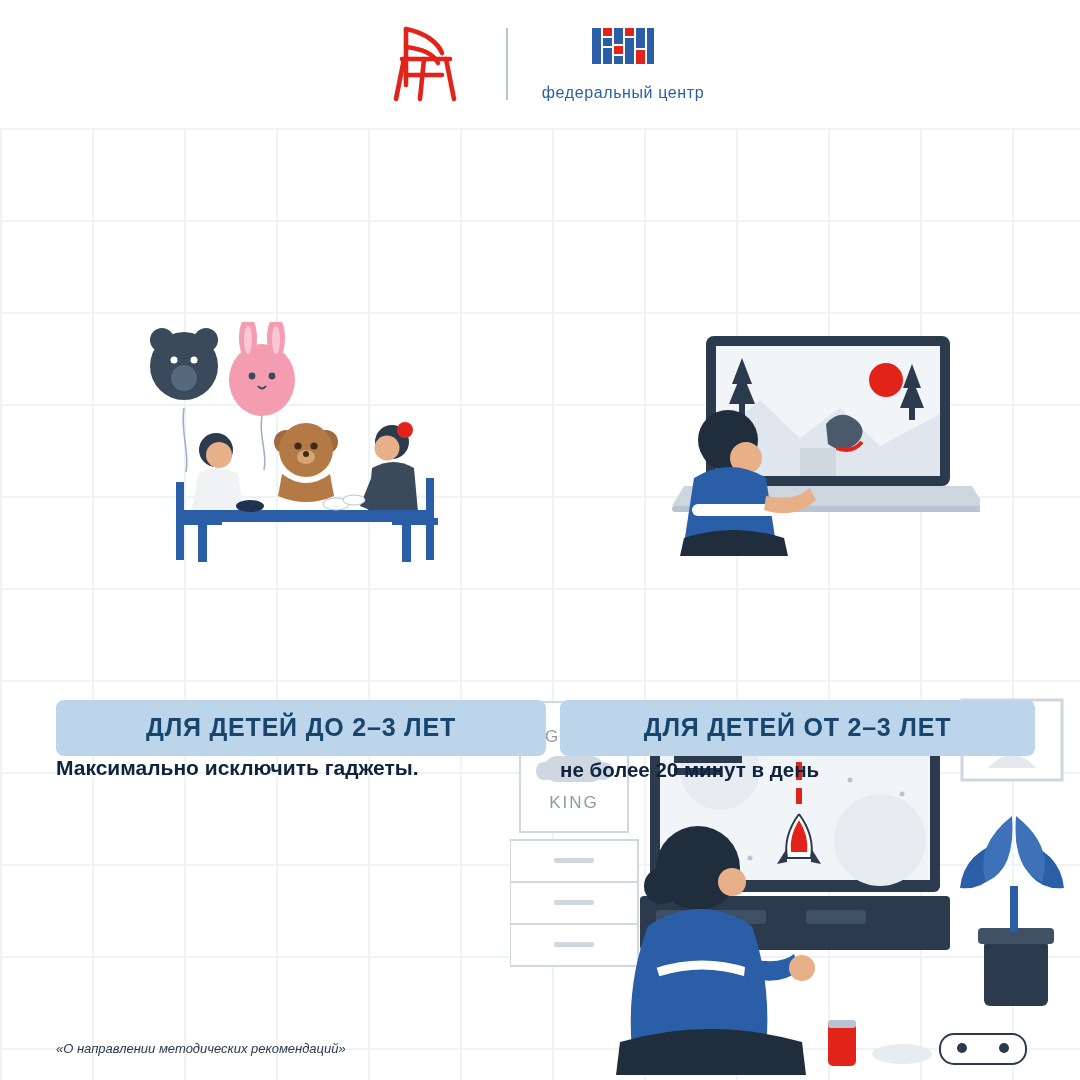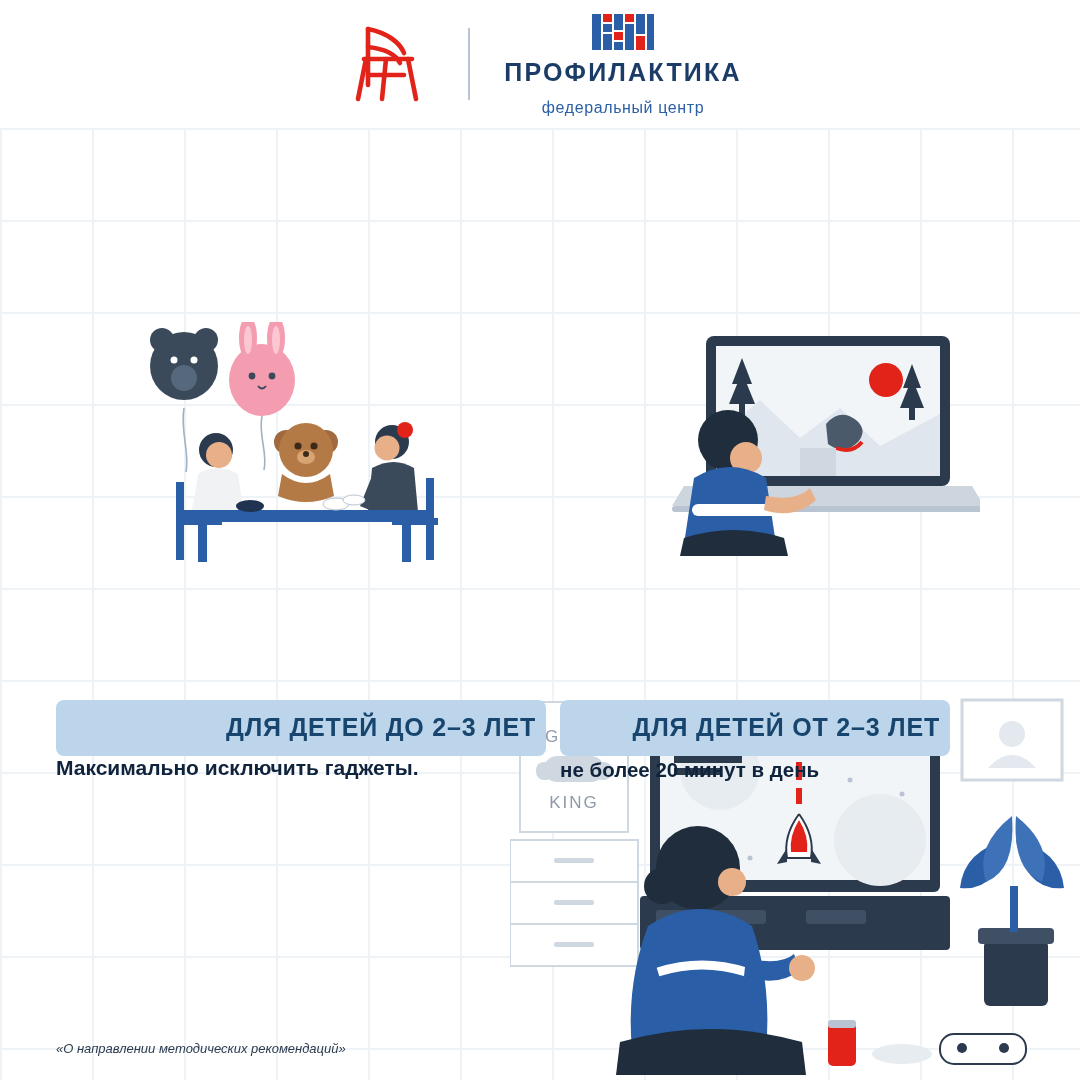--- a/index.html
+++ b/index.html
@@ -81,25 +81,25 @@
   .content { position: relative; z-index: 5; }
 
   .band {
     position: relative;
     border-radius: 8px;
     background: #bcd5ea;
     color: #17456e;
     font-size: 25px;
     font-weight: bold;
     letter-spacing: 0.8px;
-    text-align: right;
+    text-align: center;
     padding: 13px 10px 14px;
   }
   .band.wide-left { position: absolute; left: 56px; top: 572px; width: 490px; }
-  .band.wide-right { position: absolute; left: 560px; top: 572px; width: 390px; }
+  .band.wide-right { position: absolute; left: 560px; top: 572px; width: 475px; }
 
   .sub-note {
     position: absolute;
     color: #10233d;
   }
   .sub-left { left: 56px; top: 626px; width: 490px; }
   .sub-left .big {
     font-size: 21px; font-weight: bold; line-height: 1.3;
   }
   .sub-left .small {
@@ -160,21 +160,20 @@
             <rect x="24" y="20" width="9" height="8" fill="#e2231a"></rect>
             <rect x="24" y="30" width="9" height="8" fill="#2a5fa8"></rect>
             <rect x="35" y="2" width="9" height="8" fill="#e2231a"></rect>
             <rect x="35" y="12" width="9" height="26" fill="#2a5fa8"></rect>
             <rect x="46" y="2" width="9" height="20" fill="#2a5fa8"></rect>
             <rect x="46" y="24" width="9" height="14" fill="#e2231a"></rect>
             <rect x="57" y="2" width="7" height="36" fill="#2a5fa8"></rect>
           </g>
         </svg>
       </div>
-      <div class="brand-title">ПРОФИЛАКТИКА</div>
       <div class="brand-sub">федеральный центр</div>
     </div>
   </div>
 
 
 
   <div class="illus illus-kids">
     <svg viewBox="0 0 330 240" width="330" height="240">
 
       <g>

